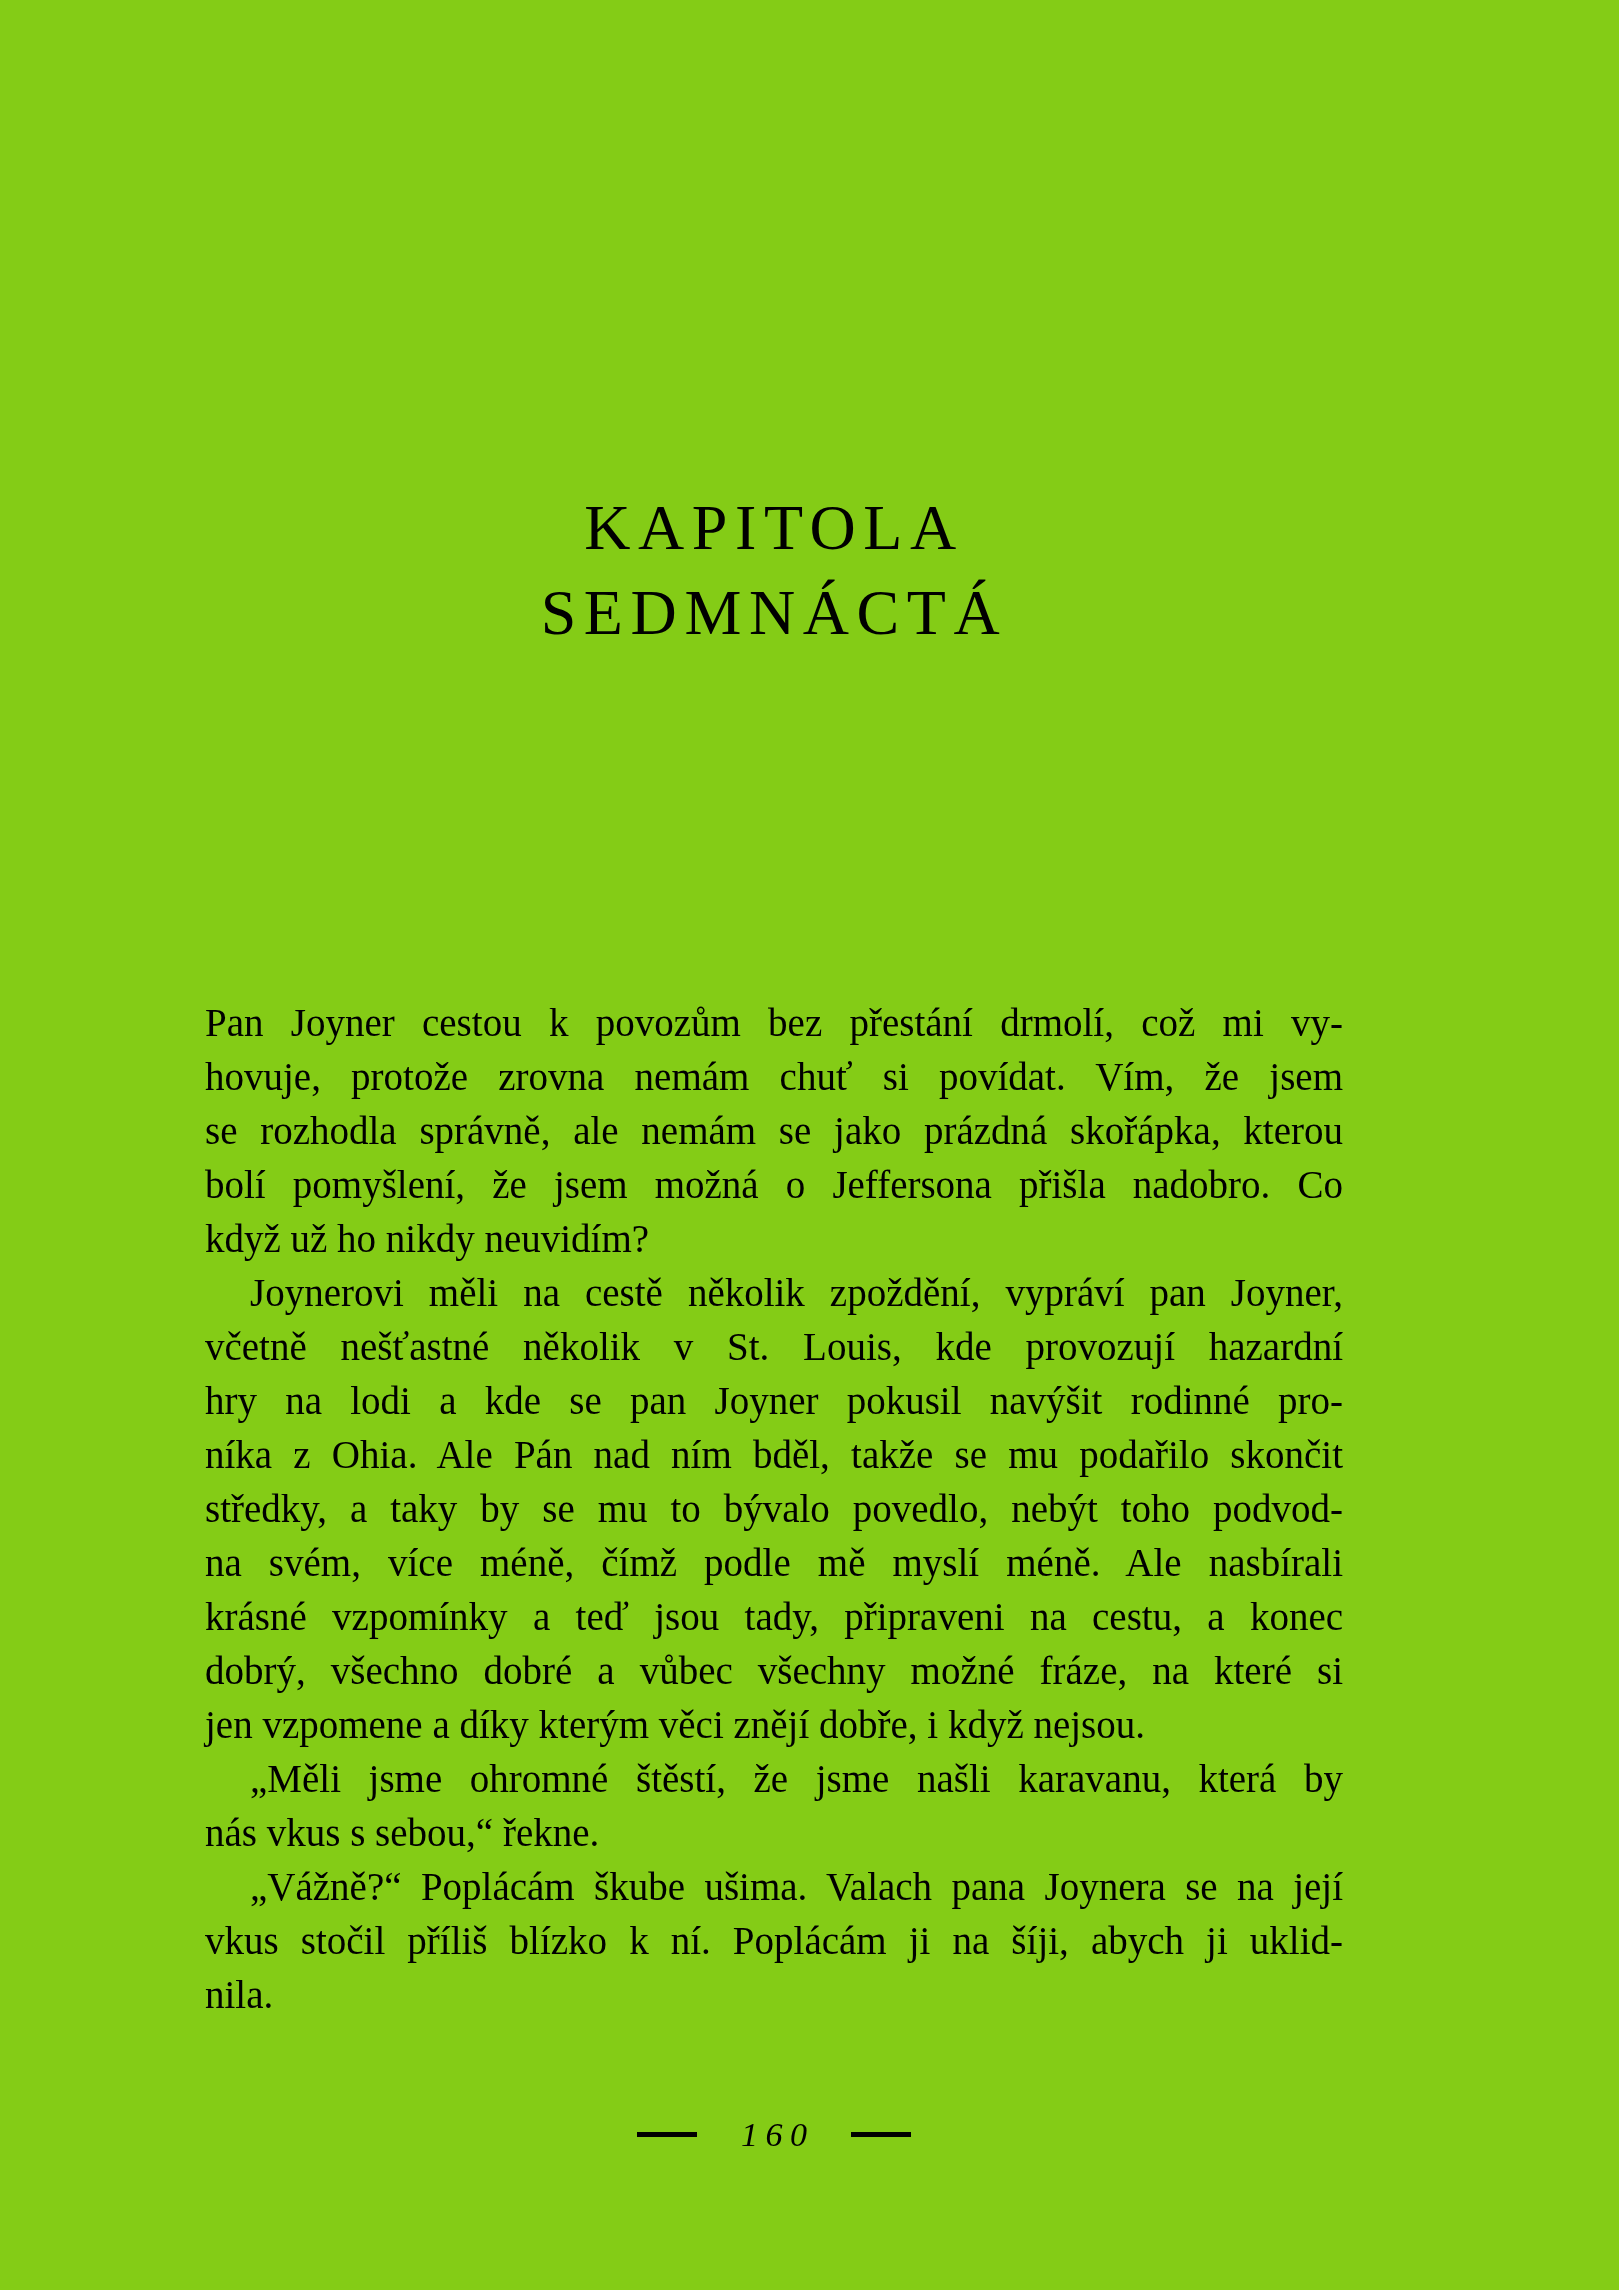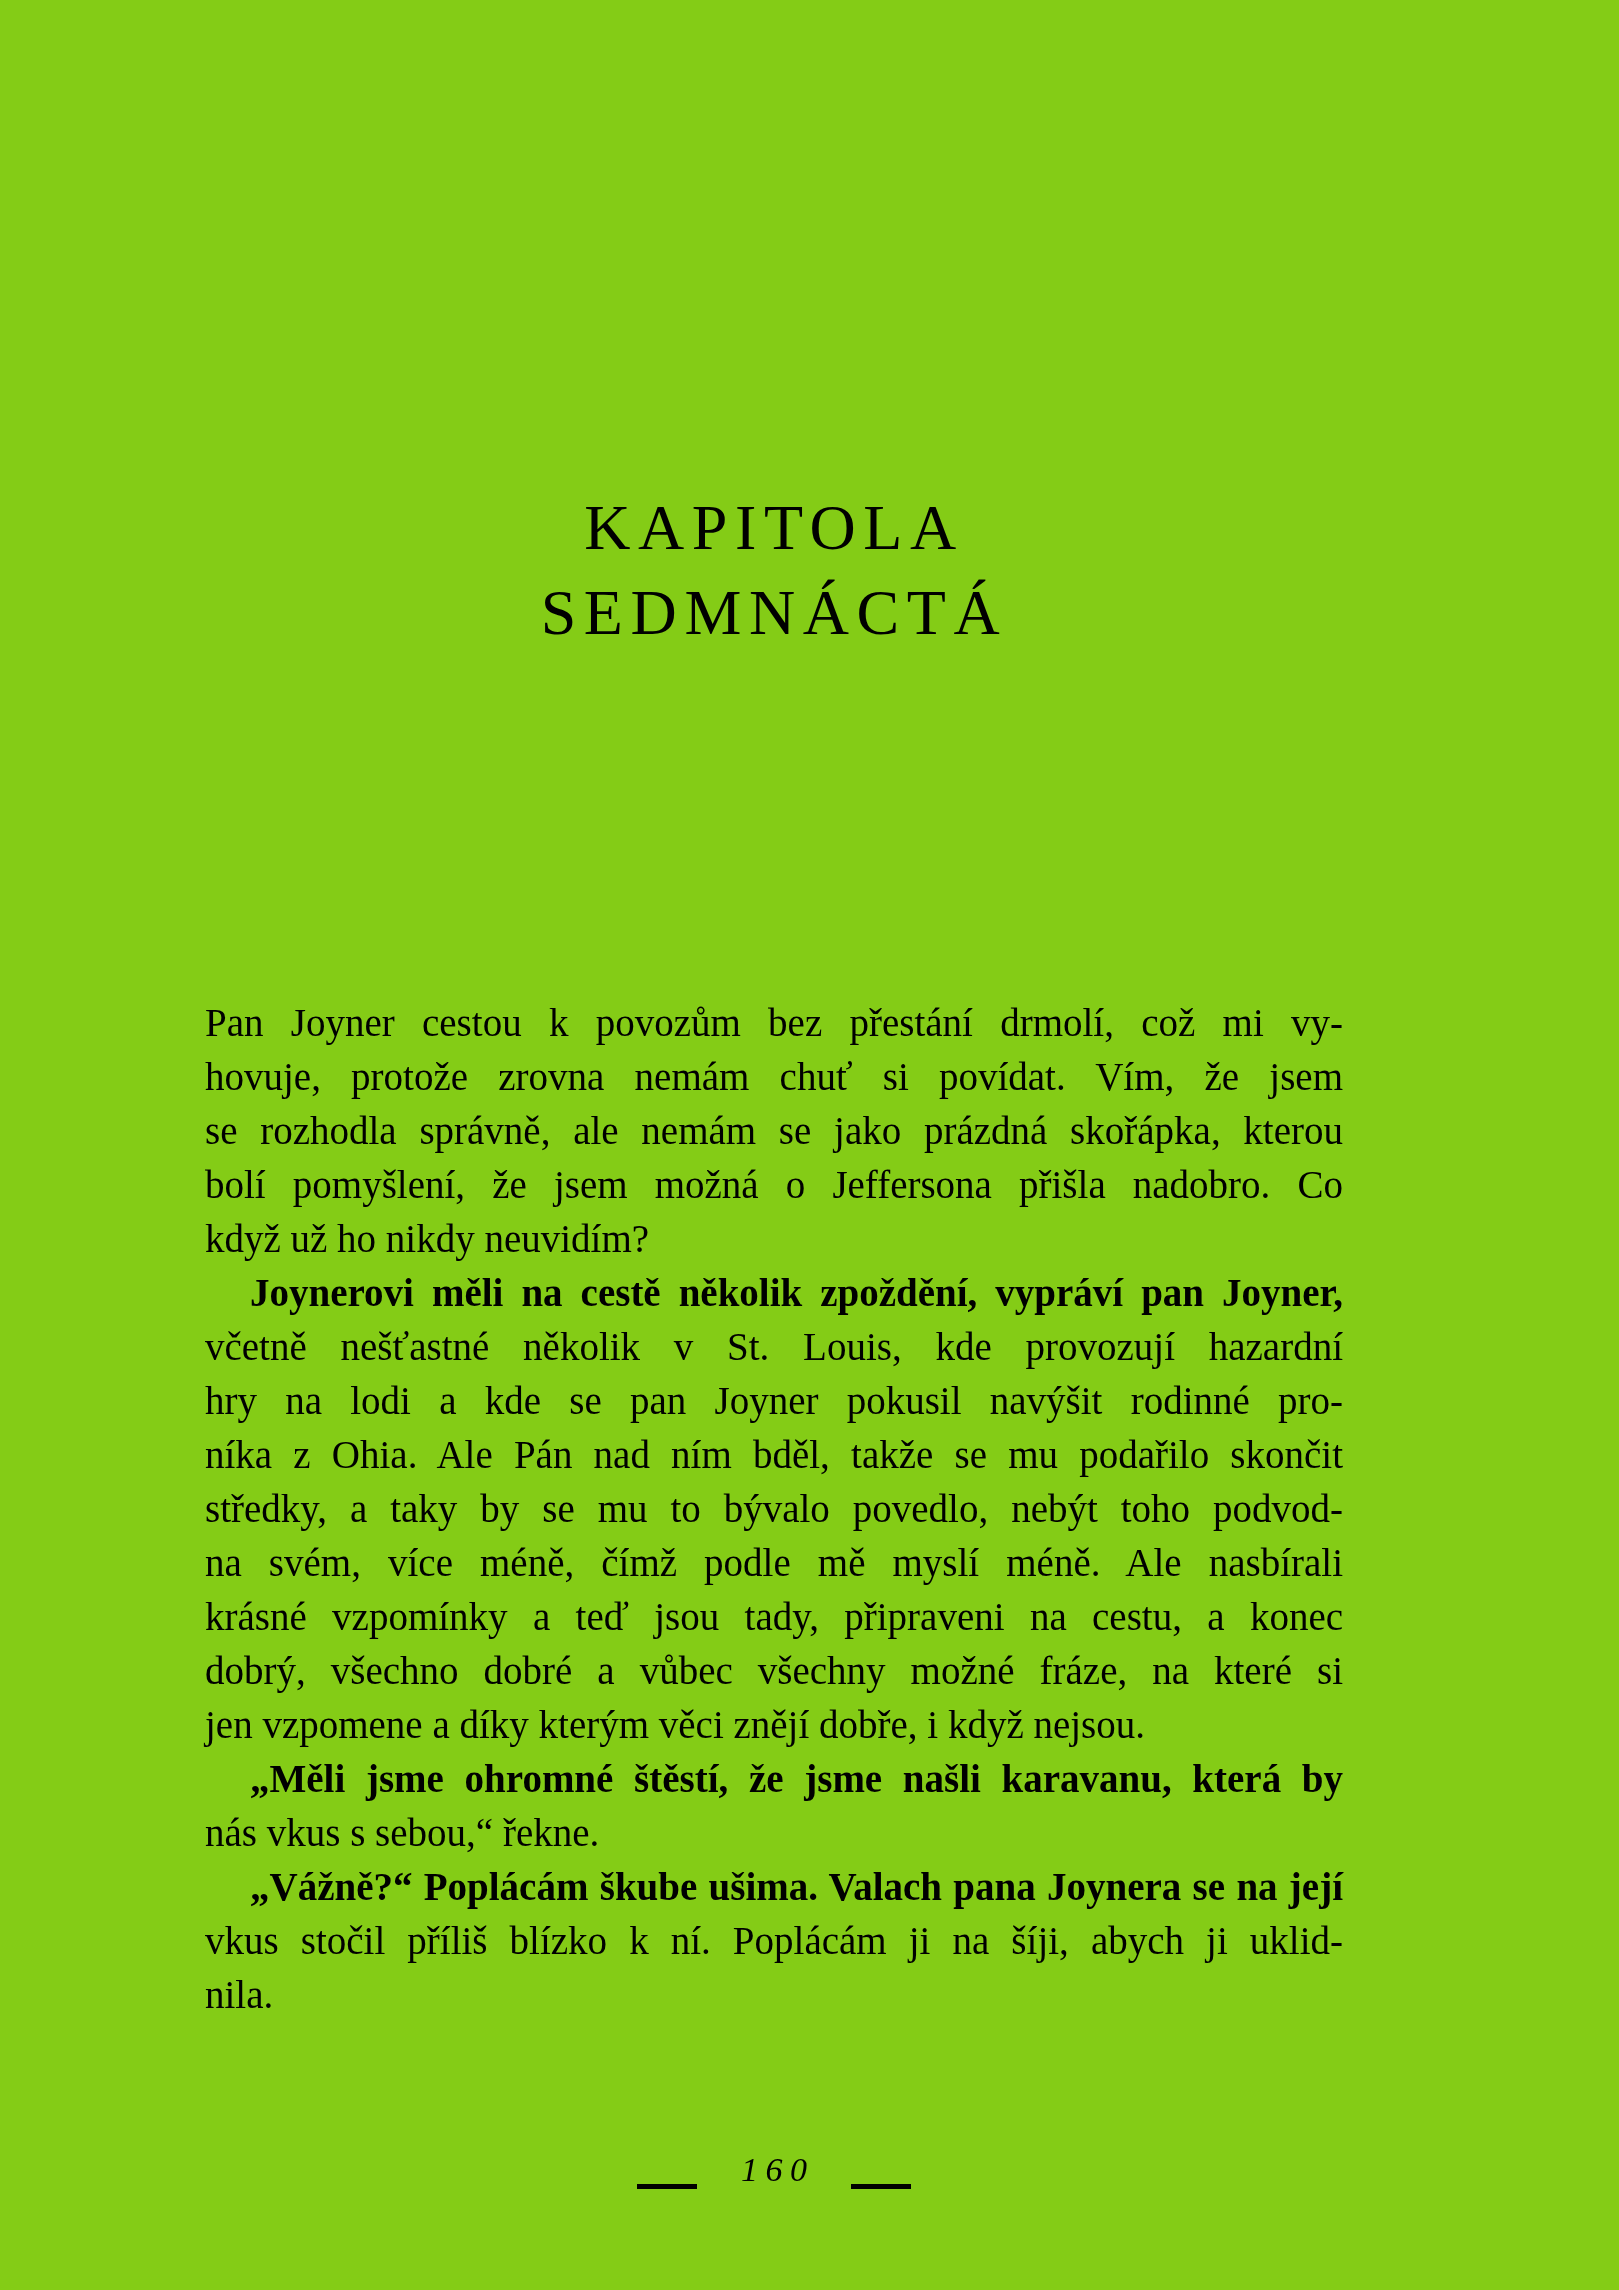--- a/index.html
+++ b/index.html
@@ -42,33 +42,31 @@
     text-align-last: justify;
     -moz-text-align-last: justify;
     white-space: normal;
   }
   .body-text .line.last {
     text-align-last: left;
     -moz-text-align-last: left;
   }
   .body-text .line.indent {
     text-indent: 45px;
-    font-weight: bold;
   }
   .page-footer {
     position: absolute;
     left: 205px;
     width: 1138px;
     top: 2108px;
     height: 53px;
     display: flex;
-    align-items: flex-end;
+    align-items: center;
     justify-content: center;
     gap: 36px;
-    margin-top: 28px;
   }
   .footer-rule {
     display: inline-block;
     width: 60px;
     height: 4.7px;
     background: #000000;
   }
   .page-number {
     font-style: italic;
     font-size: 34px;

